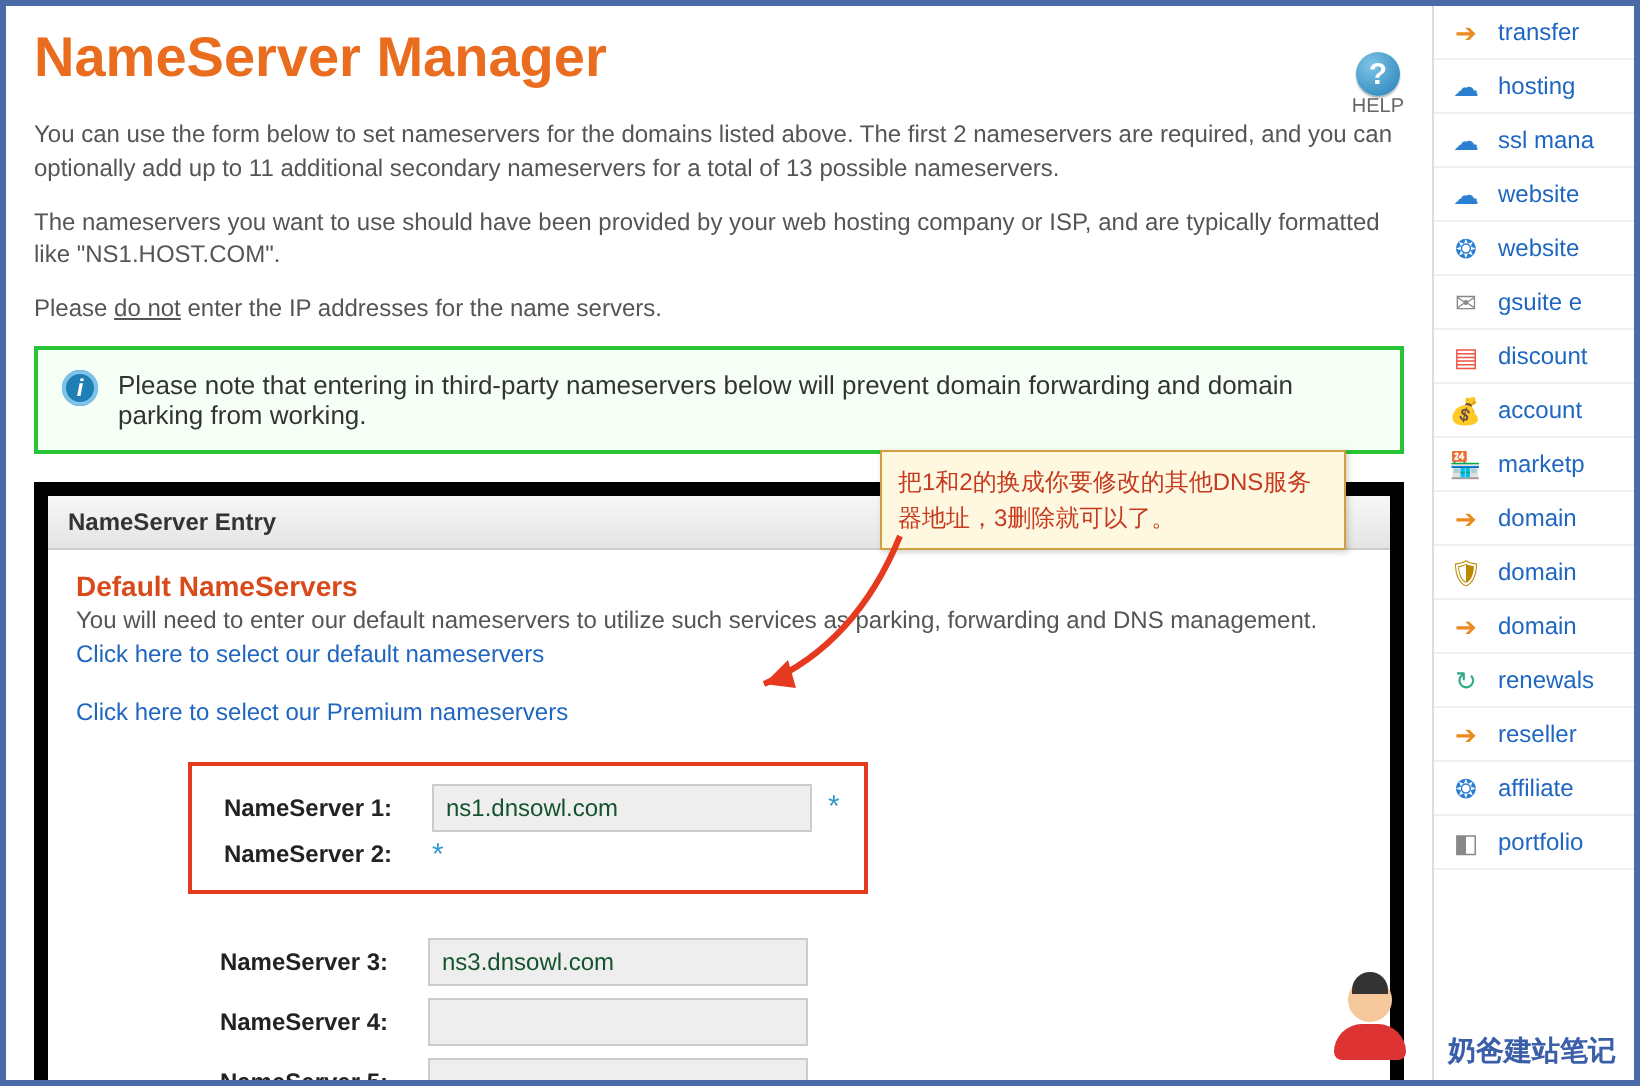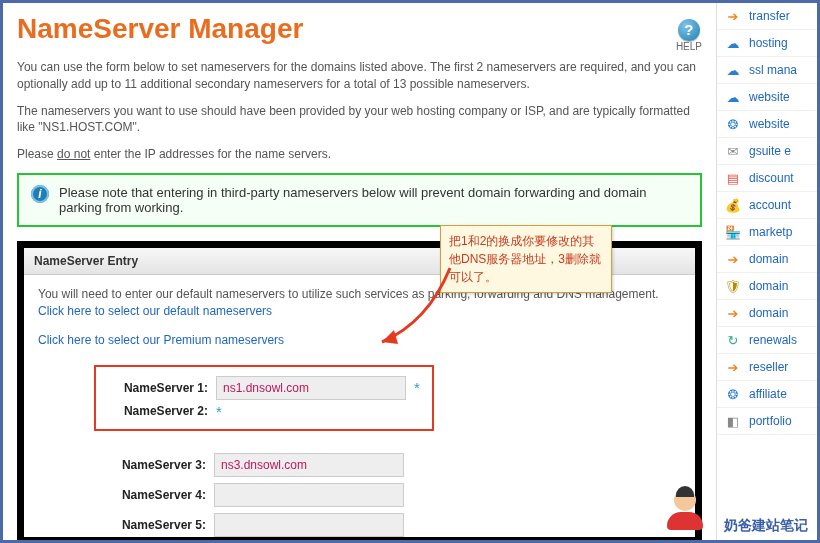--- a/index.html
+++ b/index.html
@@ -1,43 +1,43 @@
 <!DOCTYPE html>
 <html><head>
 <meta charset="utf-8">
 <style>
   *{box-sizing:border-box;margin:0;padding:0}
   body{font-family:Arial,Helvetica,sans-serif;font-size:13px;color:#333;background:#fff;width:820px;height:543px;overflow:hidden;position:relative}
   .outer{border:3px solid #4b6aa8;width:820px;height:543px;display:flex}
   .main{flex:0 0 713px;padding:8px 14px 0 14px;background:#fff;overflow:hidden}
   .side{flex:1;background:#fff;border-left:1px solid #ddd;overflow:hidden}
-  .title-row{display:flex;align-items:center;justify-content:space-between}
+  .title-row{display:flex;align-items:flex-end;justify-content:space-between}
   h1{color:#ea6d1f;font-size:28px;font-weight:bold;margin:2px 0 14px}
   .help{display:flex;flex-direction:column;align-items:center;font-size:10px;color:#666;cursor:pointer}
   .help-icon{width:22px;height:22px;border-radius:50%;background:radial-gradient(circle at 35% 30%,#7fc4e8,#1f7fb5);display:flex;align-items:center;justify-content:center;color:#fff;font-weight:bold;font-size:15px;box-shadow:0 1px 1px rgba(0,0,0,.3)}
   p.intro{color:#555;font-size:12px;line-height:1.4;margin-bottom:10px}
   .ul{text-decoration:underline}
   .notice{border:2px solid #27c536;background:#f6fff6;padding:10px 12px;margin:8px 0 14px;display:flex;gap:10px;align-items:flex-start}
   .info-icon{width:18px;height:18px;border-radius:50%;background:#1f7fb5;color:#fff;display:flex;align-items:center;justify-content:center;font-style:italic;font-weight:bold;font-size:12px;flex-shrink:0;box-shadow:inset 0 0 0 2px #7fc4e8}
   .panel{border:7px solid #000000}
   .panel-hd{background:linear-gradient(#f7f7f7,#e4e4e4);border-bottom:1px solid #ccc;padding:6px 10px;font-weight:bold;font-size:12px;color:#333}
   .panel-bd{padding:10px 14px}
   .def-hd{color:#d94a1b;font-weight:bold;font-size:14px}
   .def-sub{color:#555;font-size:12px;margin:2px 0 2px}
   .link2{color:#1f66c1;font-size:12px;cursor:pointer;display:inline-block}
   .formwrap{margin-top:18px}
   .redbox{border:2px solid #e53a1f;padding:6px 8px 6px 4px;width:340px;margin-left:56px}
   .row{display:flex;align-items:center;gap:8px;margin:3px 0}
-  .row label{font-weight:bold;font-size:12px;color:#222;width:108px;text-align:right}
-  .row input{width:190px;height:24px;border:1px solid #ccc;background:#eee;padding:0 6px;font-size:12px;color:#be185d}
+  .row label{font-weight:bold;font-size:12px;color:#222;width:108px;text-align:center}
+  .row input{width:190px;height:24px;border:1px solid #ccc;background:#eee;padding:0 6px;font-size:12px;color:#14532d}
   .req{color:#39c;font-size:15px}
   .plain-rows{margin-left:60px;margin-top:22px}
   .plain-rows .row{margin:6px 0}
   .plain-rows .row input{background:#eee}
-  .callout{position:absolute;left:440px;top:225px;width:172px;background:#fff8e0;border:1px solid #d0a040;padding:6px 8px;color:#c63a1f;font-size:12px;line-height:1.5;box-shadow:1px 1px 3px rgba(0,0,0,.2)}
+  .callout{position:absolute;left:440px;top:225px;width:233px;background:#fff8e0;border:1px solid #d0a040;padding:6px 8px;color:#c63a1f;font-size:12px;line-height:1.5;box-shadow:1px 1px 3px rgba(0,0,0,.2)}
   .arrow{position:absolute;left:370px;top:262px;width:90px;height:90px;pointer-events:none}
   .side-item{display:flex;align-items:center;gap:8px;padding:5px 8px;border-bottom:1px solid #f0f0f0;font-size:12px;color:#1f66c1;cursor:pointer;white-space:nowrap;overflow:hidden}
   .ic{width:16px;height:16px;display:flex;align-items:center;justify-content:center;font-size:13px}
   .avatar{position:absolute;right:110px;bottom:6px;width:50px;height:48px}
   .av-head{width:22px;height:22px;border-radius:50%;background:#f4c89a;margin:0 auto;position:relative}
   .av-head:before{content:"";position:absolute;left:2px;top:-3px;width:18px;height:11px;background:#333;border-radius:9px 9px 0 0}
   .av-body{width:36px;height:18px;background:#d33;border-radius:14px 14px 4px 4px;margin:1px auto 0}
   .brand{position:absolute;right:12px;bottom:8px;font-size:14px;font-weight:bold;color:#3a5fa8}
 </style>
 </head>
@@ -59,20 +59,21 @@
     </p>
 
     <div class="notice">
       <div class="info-icon">i</div>
       <div>Please note that entering in third-party nameservers below will prevent domain forwarding and domain parking from working.</div>
     </div>
 
     <div class="panel">
       <div class="panel-hd">NameServer Entry</div>
       <div class="panel-bd">
+        <div class="def-hd">Default NameServers</div>
         <div class="def-sub">You will need to enter our default nameservers to utilize such services as parking, forwarding and DNS management.</div>
         <a class="link2">Click here to select our default nameservers</a>
         <div style="height:14px"></div>
         <a class="link2">Click here to select our Premium nameservers</a>
 
         <div class="formwrap">
           <div class="redbox">
             <div class="row">
               <label>NameServer 1:</label>
               <input type="text" value="ns1.dnsowl.com" style="">

